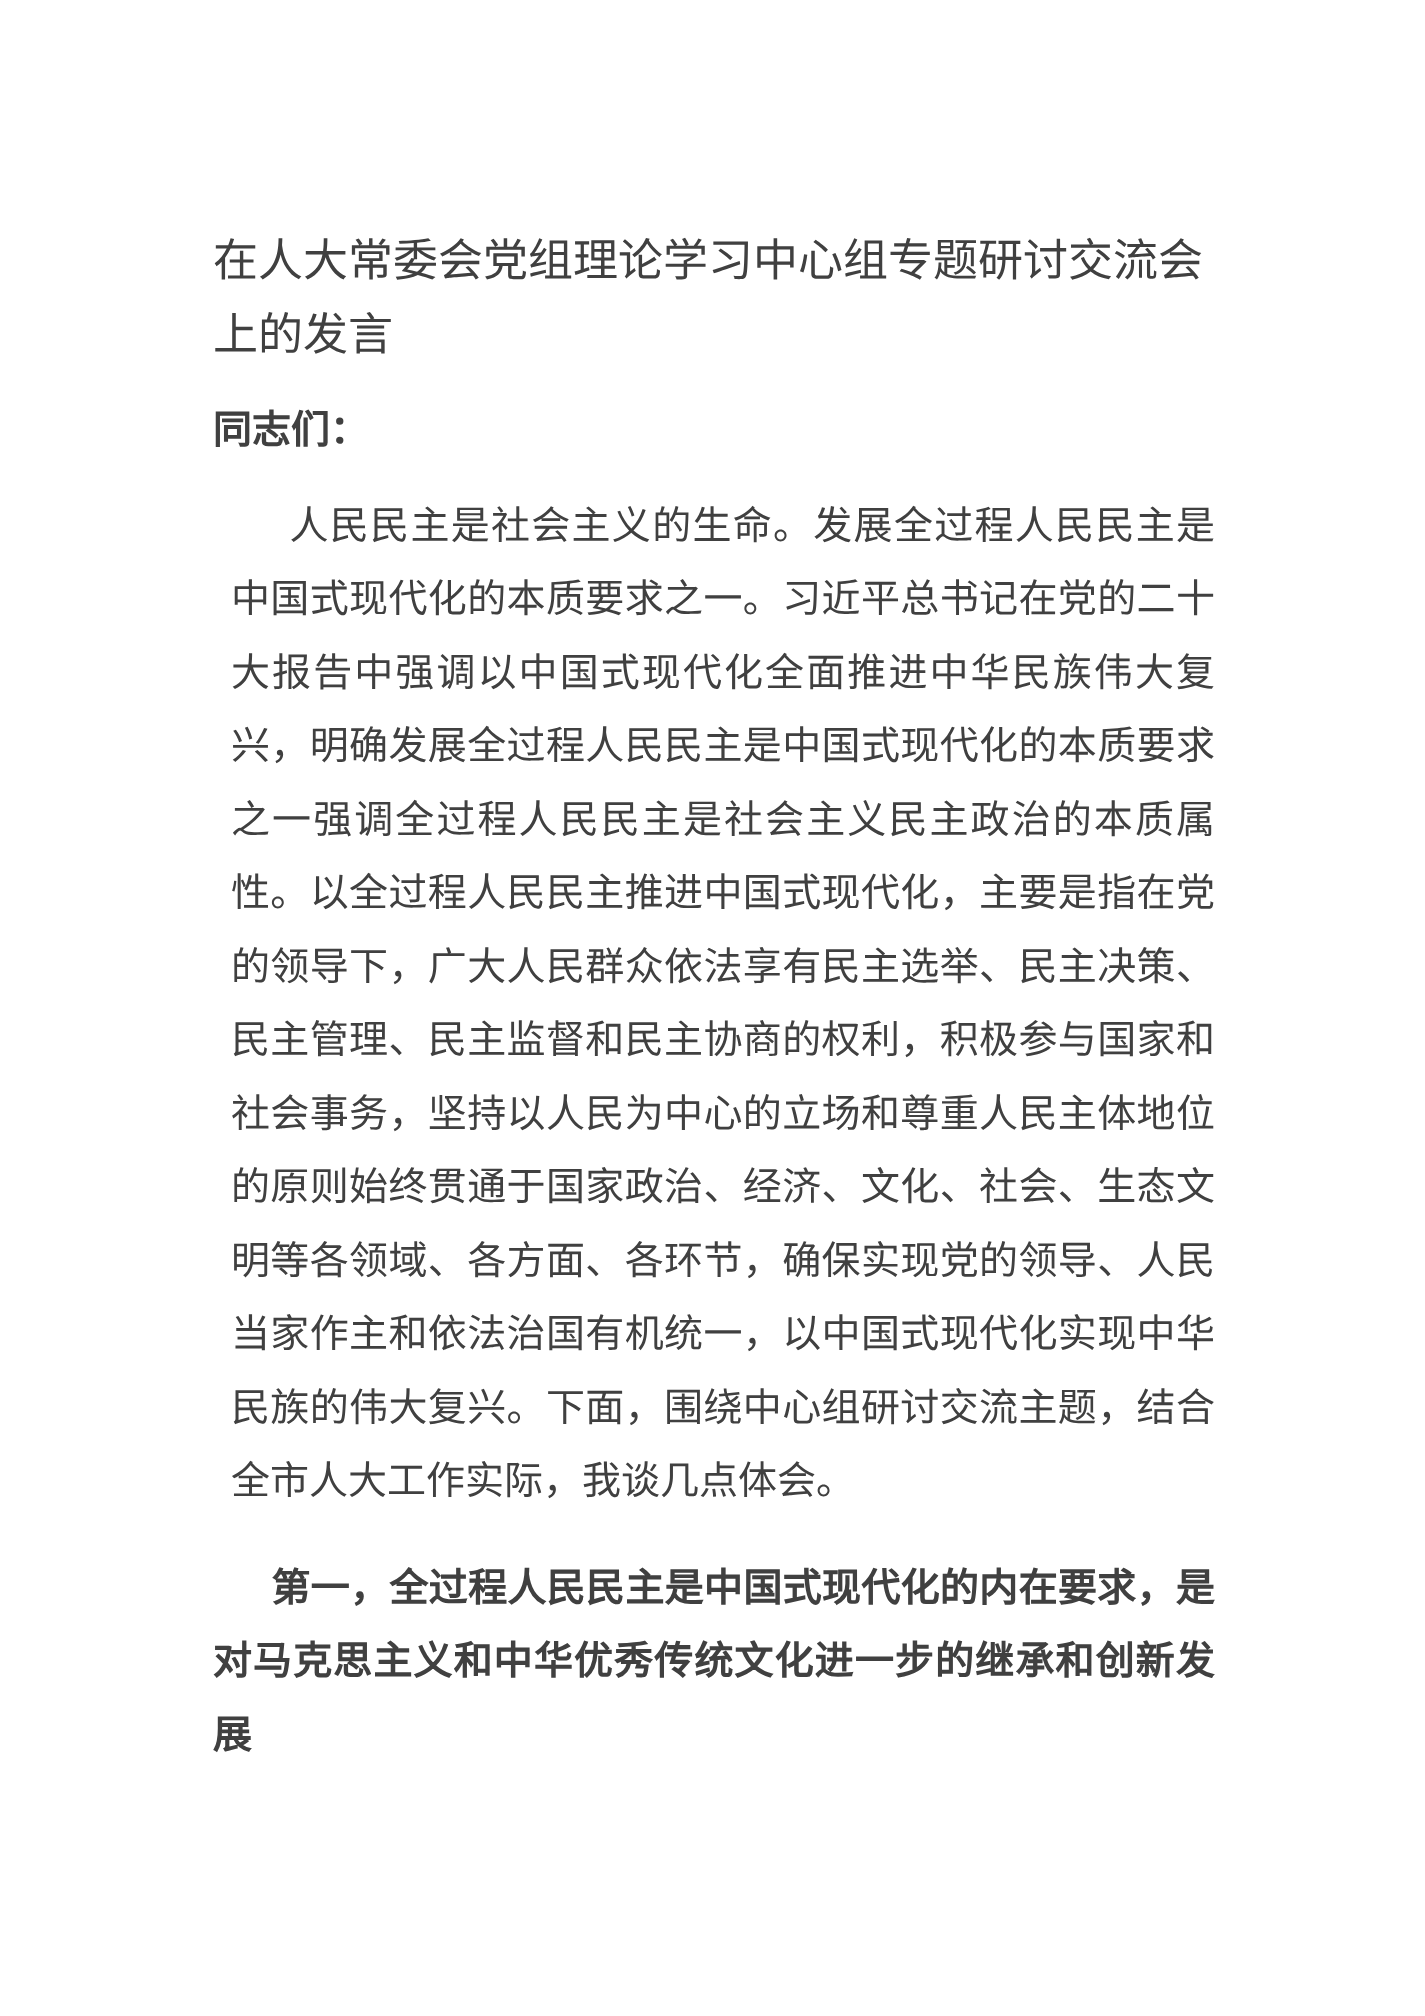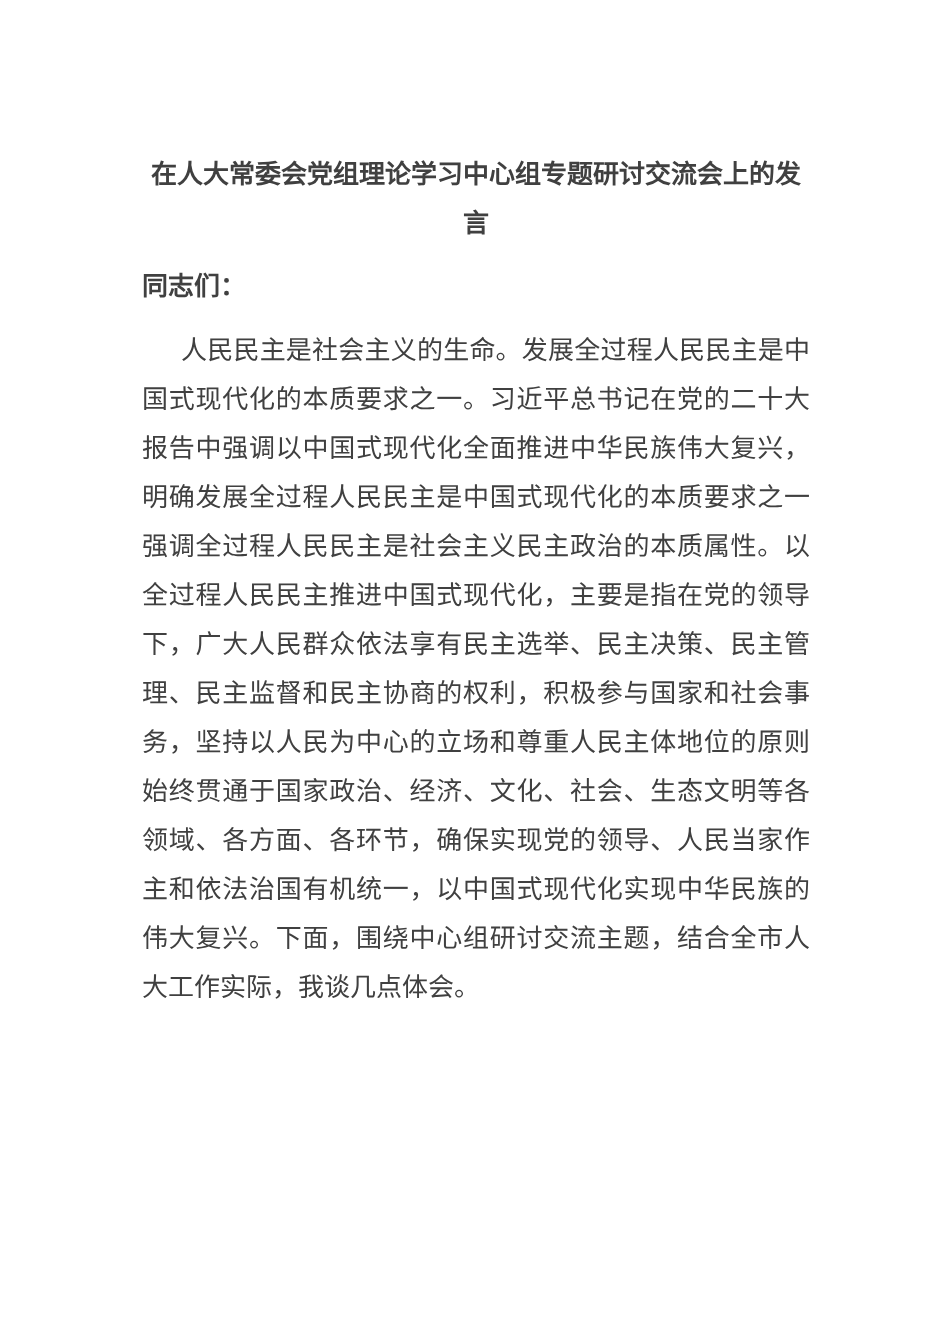--- a/index.html
+++ b/index.html
@@ -19,49 +19,50 @@
     color:var(--text-color);
   }
   .page{
     box-sizing:border-box;
     width:950px;
     height:1344px;
     padding:150px 140px 0 142px;
     background:var(--bg-color);
   }
   .doc-title{
-    font-size:26px;
+    font-size:30px;
     line-height:49px;
-    font-weight:700;
-    text-align:center;
+    font-weight:400;
+    text-align:left;
     margin:0 0 14px 0;
     color:var(--text-color);
   }
   .salutation{
     font-size:26px;
     line-height:49px;
     margin:0 0 15px 0;
     font-weight:bold;
   }
   .para{
     font-size:26px;
     line-height:49px;
     text-align:justify;
     text-indent:39px;
-    margin:0 0 22px 0;
+    margin:0 0 22px 12px;
     word-break:break-all;
   }
   .para.bold{
     font-weight:700;
     margin:0;
   }
 </style>
 </head>
 <body>
 
 <div class="page">
   <h1 class="doc-title">在人大常委会党组理论学习中心组专题研讨交流会上的发言</h1>
 
   <p class="salutation">同志们：</p>
 
   <p class="para">人民民主是社会主义的生命。发展全过程人民民主是中国式现代化的本质要求之一。习近平总书记在党的二十大报告中强调以中国式现代化全面推进中华民族伟大复兴，明确发展全过程人民民主是中国式现代化的本质要求之一强调全过程人民民主是社会主义民主政治的本质属性。以全过程人民民主推进中国式现代化，主要是指在党的领导下，广大人民群众依法享有民主选举、民主决策、民主管理、民主监督和民主协商的权利，积极参与国家和社会事务，坚持以人民为中心的立场和尊重人民主体地位的原则始终贯通于国家政治、经济、文化、社会、生态文明等各领域、各方面、各环节，确保实现党的领导、人民当家作主和依法治国有机统一，以中国式现代化实现中华民族的伟大复兴。下面，围绕中心组研讨交流主题，结合全市人大工作实际，我谈几点体会。</p>
 
+  <p class="para bold">第一，全过程人民民主是中国式现代化的内在要求，是对马克思主义和中华优秀传统文化进一步的继承和创新发展</p>
 </div>
 
 </body></html>

